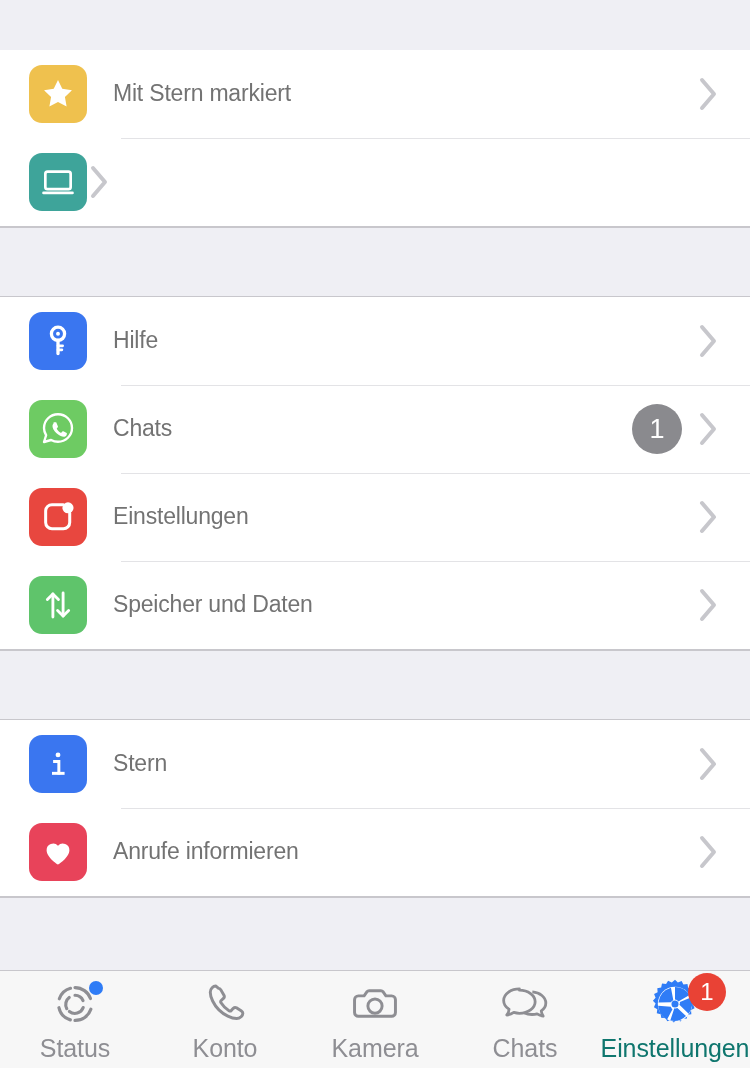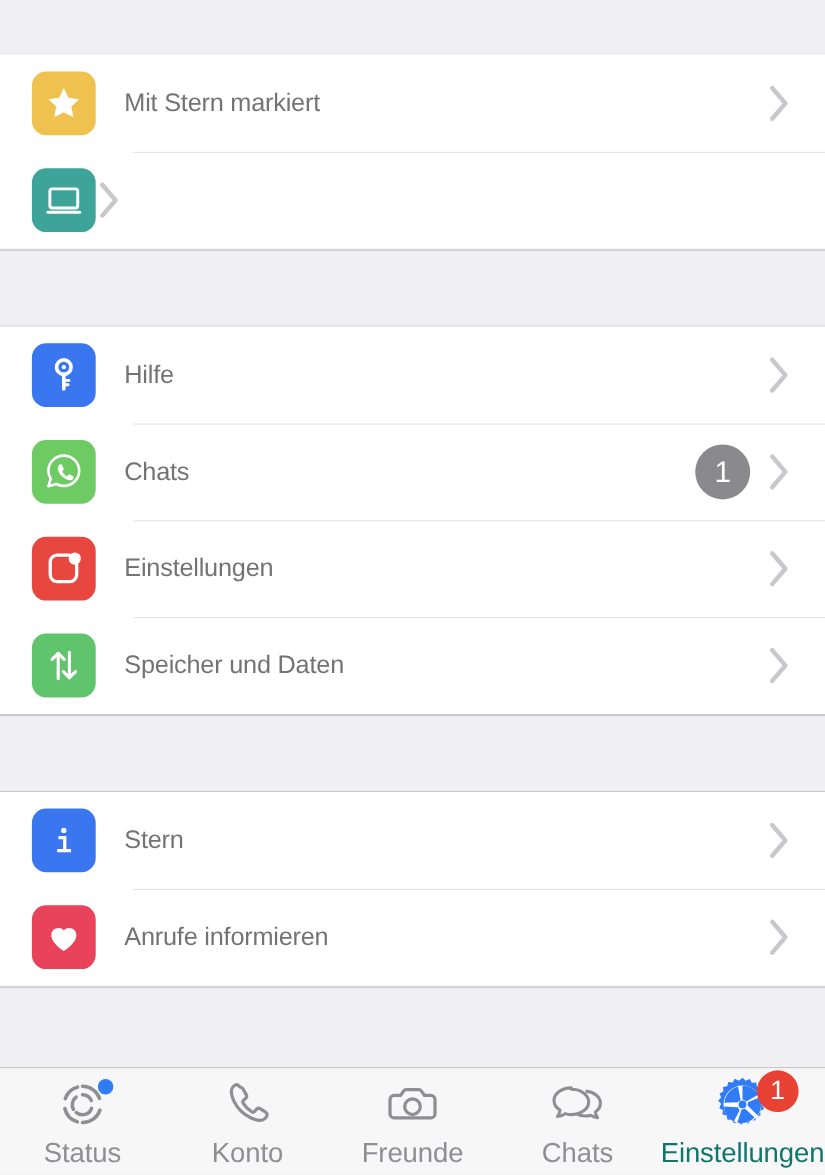--- a/index.html
+++ b/index.html
@@ -343,21 +343,21 @@
 
     <div class="tab">
       <div class="tab-icon">
         <svg width="52" height="52" viewBox="0 0 30 30" aria-hidden="true">
           <g fill="none" stroke="#8E8E93" stroke-width="1.7" stroke-linejoin="round">
             <path d="M5.4 10.3h3.3l1.7-2.4c.3-.4.7-.6 1.2-.6h6.8c.5 0 .9.2 1.2.6l1.7 2.4h3.3c1.2 0 2.2 1 2.2 2.2v7.4c0 1.2-1 2.2-2.2 2.2H5.4c-1.2 0-2.2-1-2.2-2.2v-7.4c0-1.2 1-2.2 2.2-2.2z"></path>
             <circle cx="15" cy="16.2" r="4.1"></circle>
           </g>
         </svg>
       </div>
-      <div class="tab-label">Freunde</div>
+      <div class="tab-label">Kamera</div>
     </div>
 
     <div class="tab">
       <div class="tab-icon">
         <svg width="56" height="56" viewBox="0 0 32 30" aria-hidden="true">
           <g fill="none" stroke="#8E8E93" stroke-width="1.6" stroke-linejoin="round">
             <path d="M12.8 6.4c-5 0-9 2.9-9 6.6 0 2 1.2 3.8 3.1 5-.1 1.3-.6 2.5-1.3 3.3 1.6-.2 3-.8 4-1.5 1 .3 2.1.5 3.2.5 5 0 9-3 9-6.6s-4-6.6-9-6.6z"></path>
             <path d="M20.2 8.1c4.3.3 7.7 3 7.7 6.3 0 1.8-1 3.4-2.6 4.5.1 1.2.5 2.2 1.1 3-1.4-.2-2.6-.7-3.5-1.3-.9.3-1.9.4-2.9.4-1.6 0-3.1-.3-4.3-.9"></path>
           </g>
         </svg>

